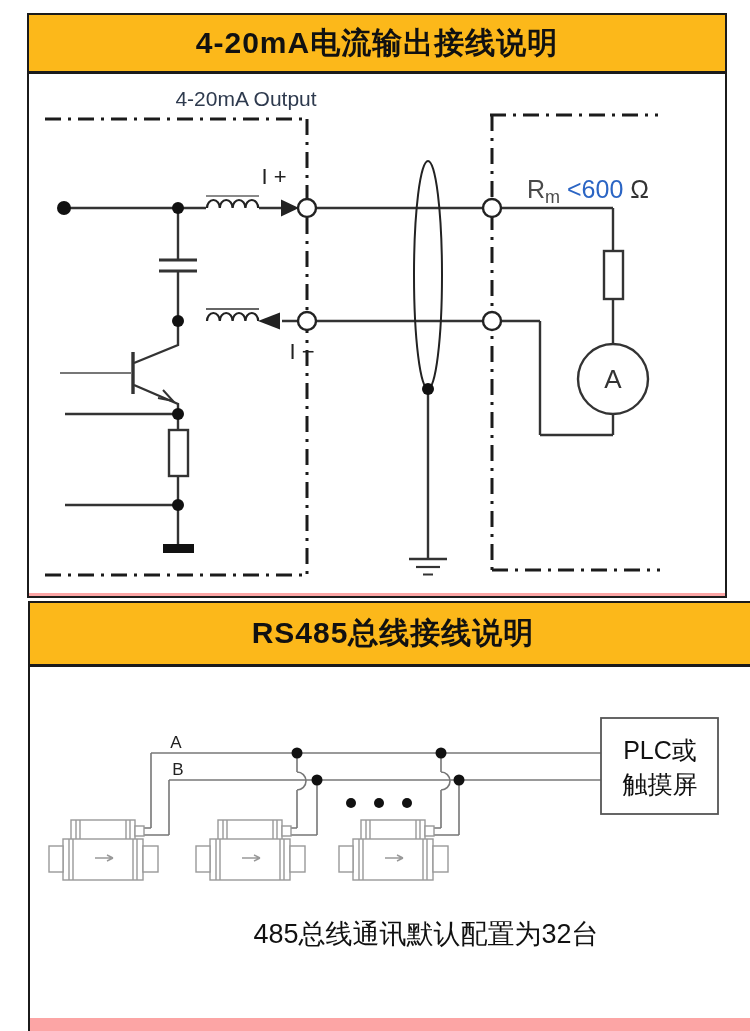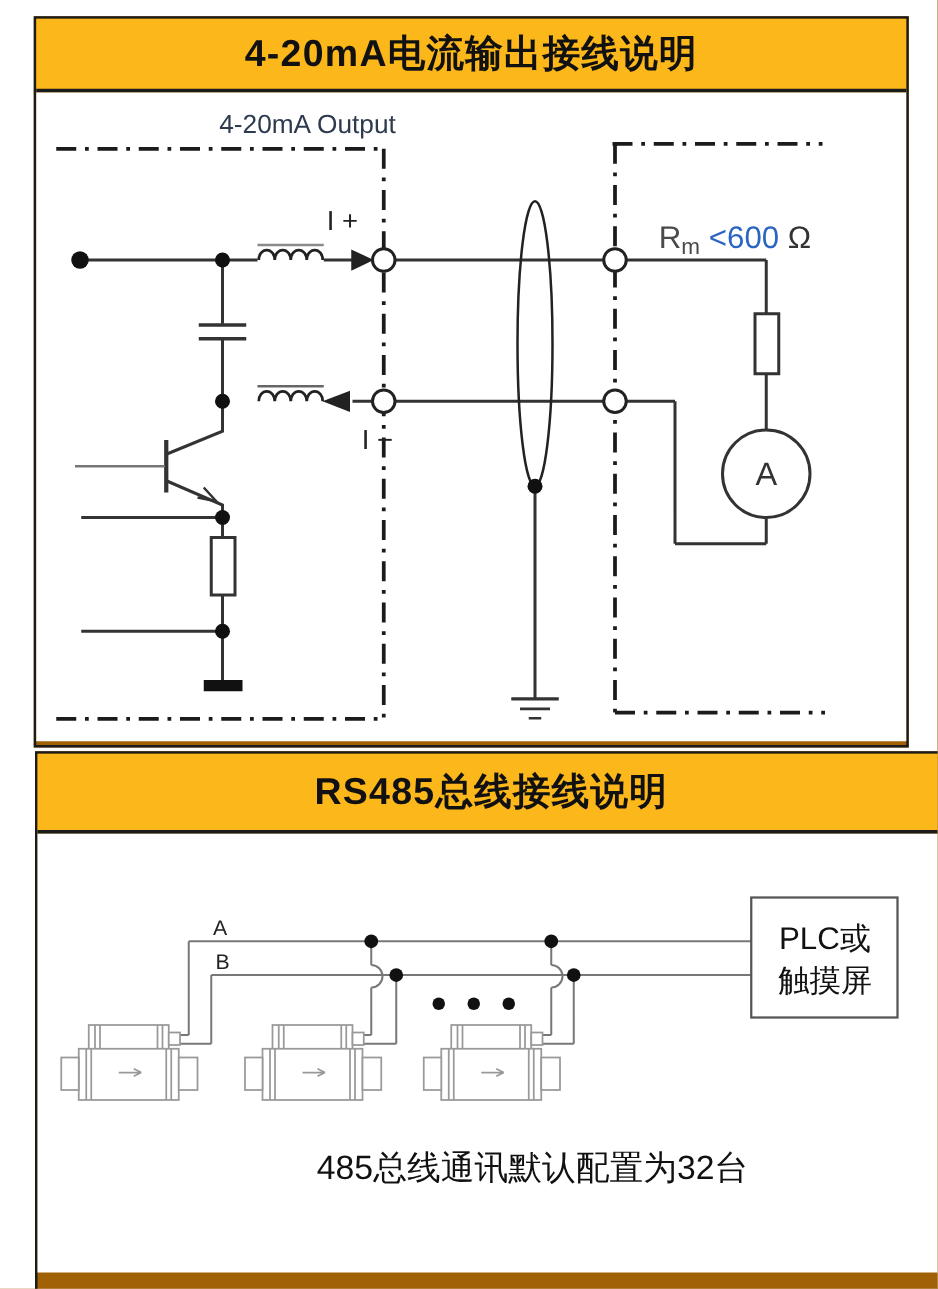--- a/index.html
+++ b/index.html
@@ -1,21 +1,21 @@
 <!DOCTYPE html>
 <html><head>
 <meta charset="utf-8">
 <style>
   html,body{margin:0;padding:0;}
   body{
     width:750px;height:1031px;position:relative;background:#ffffff;
     font-family:"Liberation Sans", sans-serif;
     -webkit-font-smoothing:antialiased;
   }
-  .panel{position:absolute;border:2px solid #1b1b1b;box-sizing:border-box;background:#a16207;}
+  .panel{position:absolute;border:2px solid #1b1b1b;box-sizing:border-box;background:#fca5a5;}
   .panel-header{
     background:#fcb81a;border-bottom:3px solid #1b1b1b;box-sizing:border-box;
     display:flex;align-items:center;justify-content:center;
   }
   .panel-title{
     font-weight:bold;color:#111;font-size:30px;letter-spacing:1px;
     font-family:"Liberation Sans", sans-serif;
   }
   .panel-body{position:relative;overflow:hidden;background:#fff;}
   .panel-body svg{display:block;}

